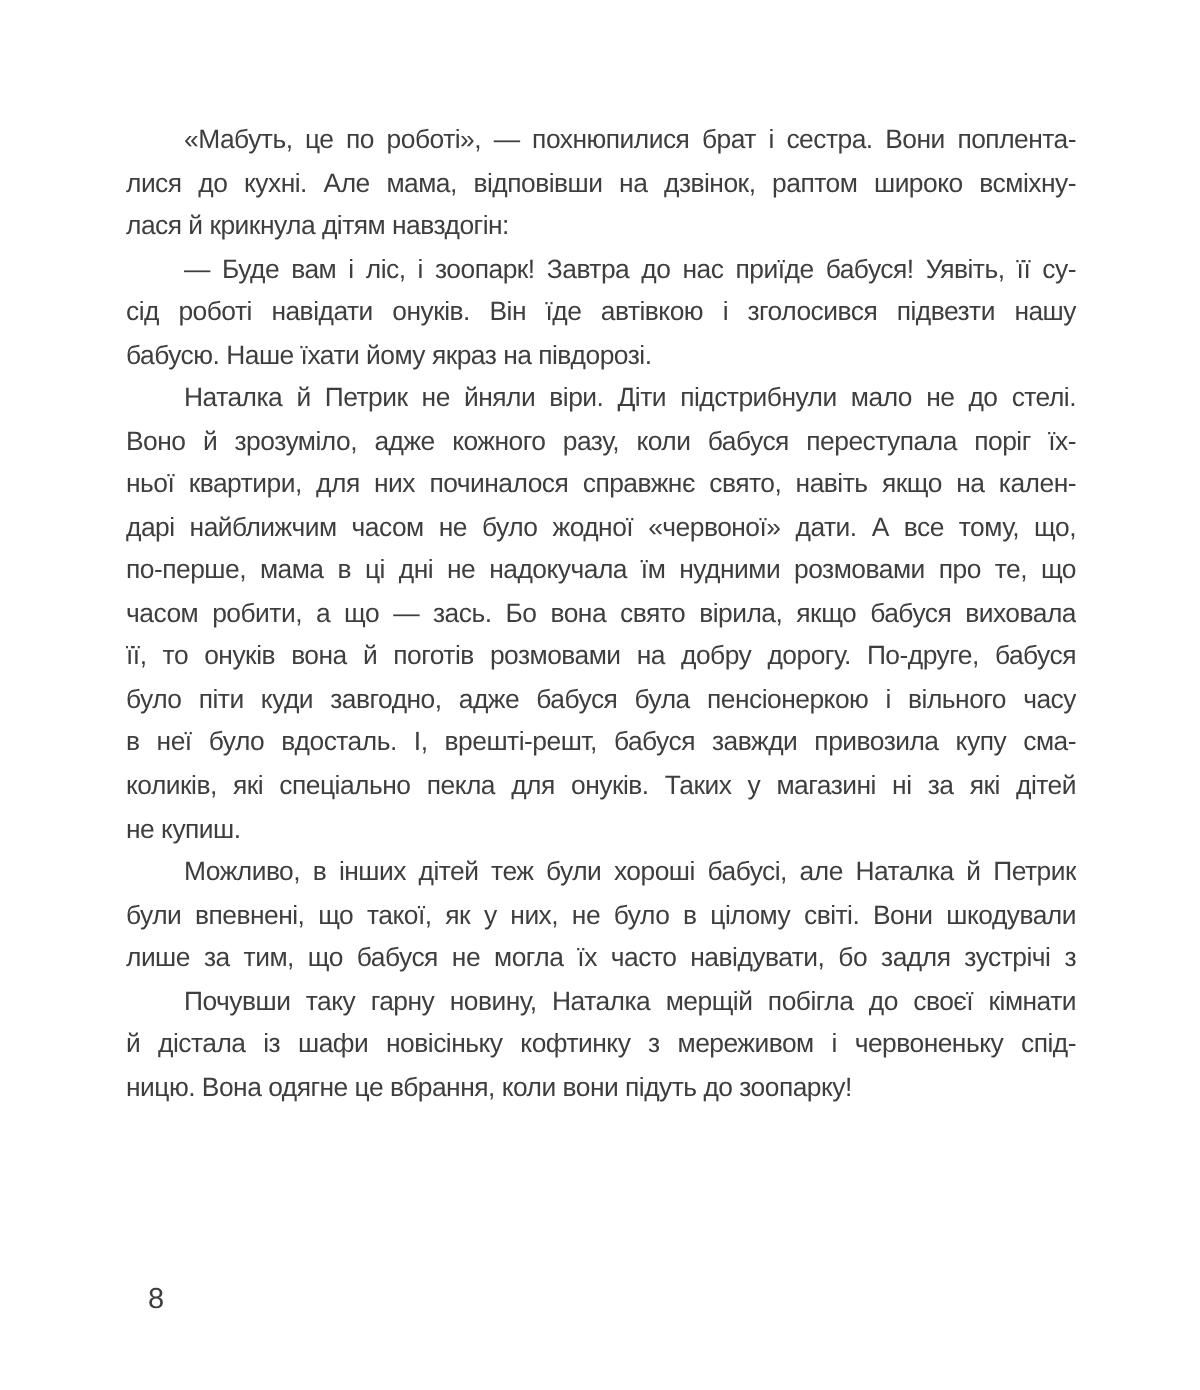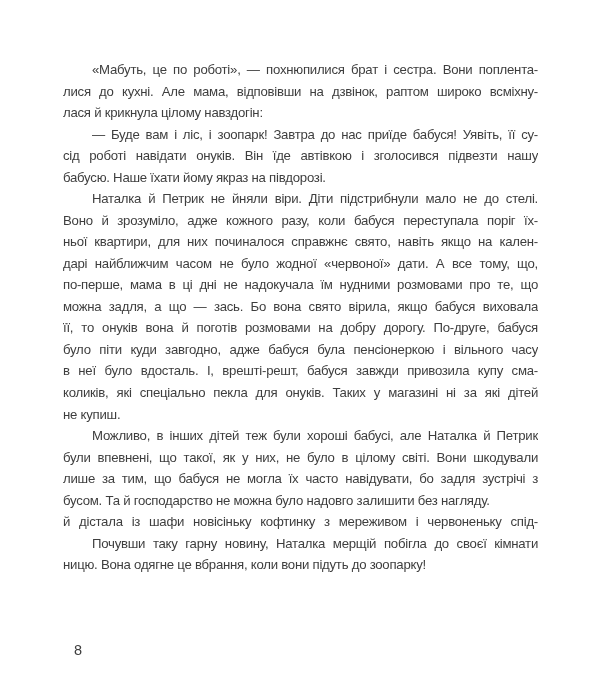--- a/index.html
+++ b/index.html
@@ -53,53 +53,52 @@
 </head>
 <body>
 
 <div class="book-page">
 
   <div class="text-block">
 
     <div class="para">
       <div class="line para-first">«Мабуть, це по роботі», — похнюпилися брат і сестра. Вони поплента-</div>
       <div class="line">лися до кухні. Але мама, відповівши на дзвінок, раптом широко всміхну-</div>
-      <div class="line para-last">лася й крикнула цілому навздогін:</div>
+      <div class="line para-last">лася й крикнула дітям навздогін:</div>
     </div>
 
     <div class="para">
       <div class="line para-first">— Буде вам і ліс, і зоопарк! Завтра до нас приїде бабуся! Уявіть, її су-</div>
       <div class="line">сід роботі навідати онуків. Він їде автівкою і зголосився підвезти нашу</div>
       <div class="line para-last">бабусю. Наше їхати йому якраз на півдорозі.</div>
     </div>
 
     <div class="para">
       <div class="line para-first">Наталка й Петрик не йняли віри. Діти підстрибнули мало не до стелі.</div>
       <div class="line">Воно й зрозуміло, адже кожного разу, коли бабуся переступала поріг їх-</div>
       <div class="line">ньої квартири, для них починалося справжнє свято, навіть якщо на кален-</div>
       <div class="line">дарі найближчим часом не було жодної «червоної» дати. А все тому, що,</div>
       <div class="line">по-перше, мама в ці дні не надокучала їм нудними розмовами про те, що</div>
-      <div class="line">можна задля, а що — зась. Бо вона свято вірила, якщо бабуся виховала</div>
+      <div class="line">часом робити, а що — зась. Бо вона свято вірила, якщо бабуся виховала</div>
       <div class="line">її, то онуків вона й поготів розмовами на добру дорогу. По-друге, бабуся</div>
       <div class="line">було піти куди завгодно, адже бабуся була пенсіонеркою і вільного часу</div>
       <div class="line">в неї було вдосталь. І, врешті-решт, бабуся завжди привозила купу сма-</div>
       <div class="line">коликів, які спеціально пекла для онуків. Таких у магазині ні за які дітей</div>
       <div class="line para-last">не купиш.</div>
     </div>
 
     <div class="para">
       <div class="line para-first">Можливо, в інших дітей теж були хороші бабусі, але Наталка й Петрик</div>
       <div class="line">були впевнені, що такої, як у них, не було в цілому світі. Вони шкодували</div>
       <div class="line">лише за тим, що бабуся не могла їх часто навідувати, бо задля зустрічі з</div>
-      <div class="line para-last">бусом. Та й господарство не можна було надовго залишити без нагляду.</div>
     </div>
 
     <div class="para">
+      <div class="line para-first">Почувши таку гарну новину, Наталка мерщій побігла до своєї кімнати</div>
       <div class="line">й дістала із шафи новісіньку кофтинку з мереживом і червоненьку спід-</div>
-      <div class="line para-first">Почувши таку гарну новину, Наталка мерщій побігла до своєї кімнати</div>
       <div class="line para-last">ницю. Вона одягне це вбрання, коли вони підуть до зоопарку!</div>
     </div>
 
   </div>
 
   <div class="page-number">8</div>
 
 </div>
 
 </body></html>

